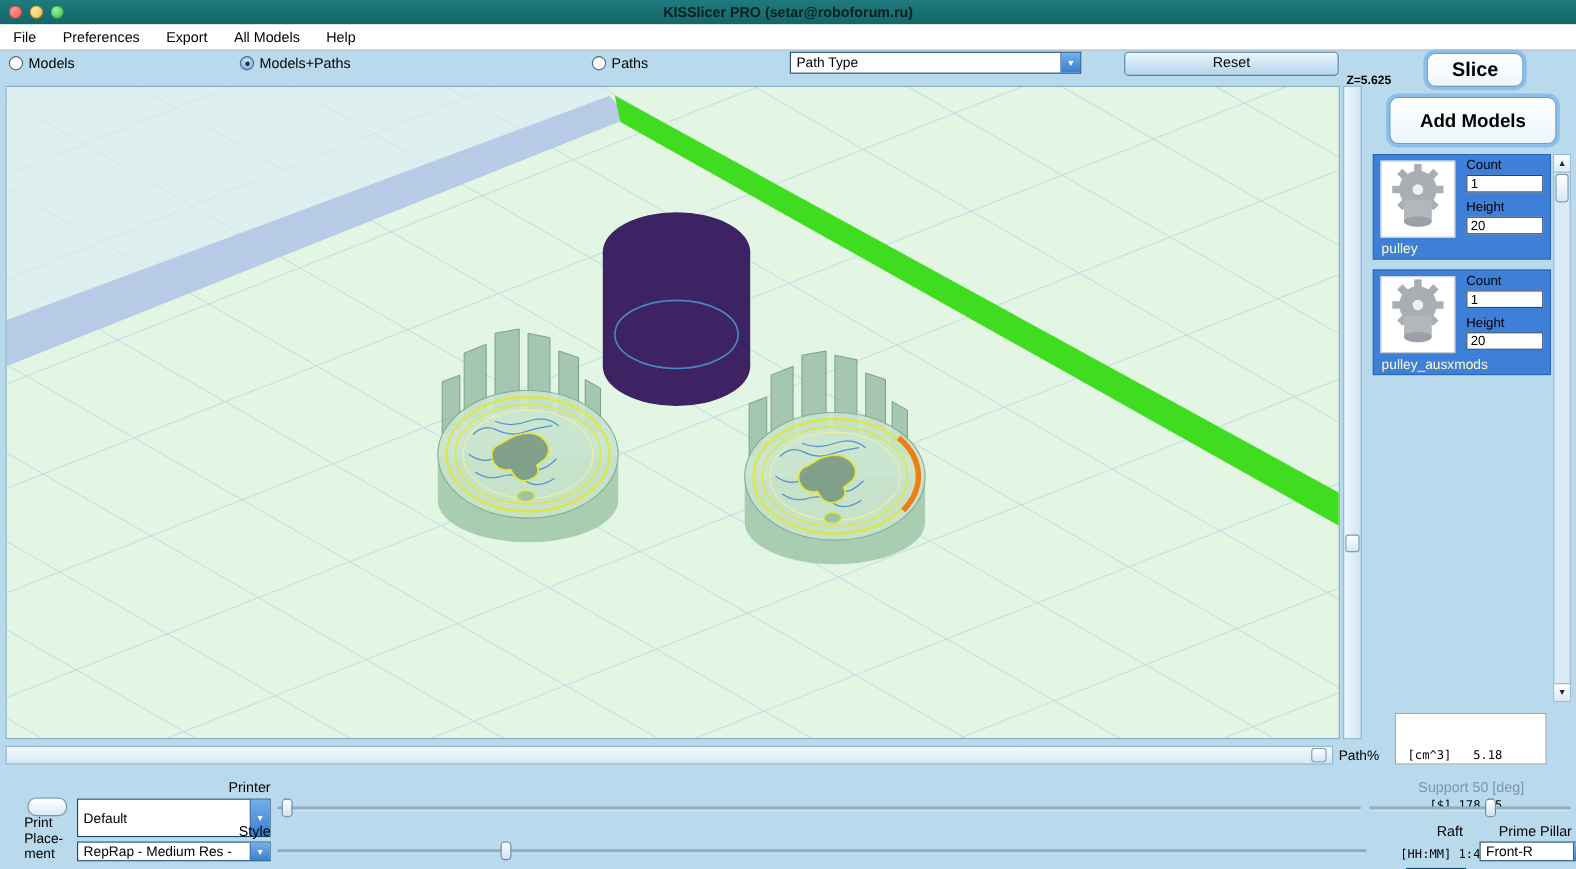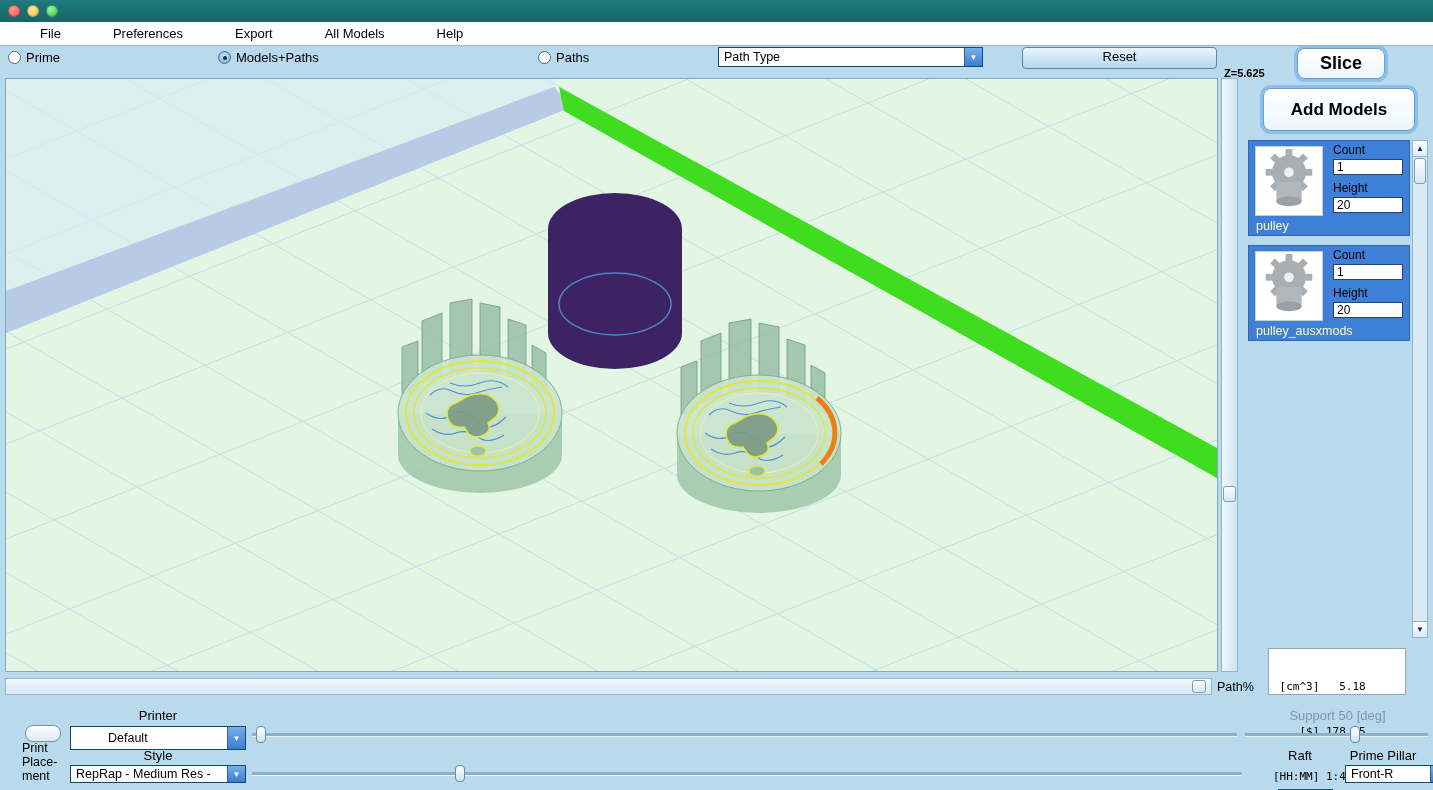--- a/index.html
+++ b/index.html
@@ -14,21 +14,21 @@
   .titlebar{left:0;top:0;width:1433px;height:22px;background:linear-gradient(#1f7a7e,#156668);border-bottom:1px solid #0d4a4c;}
   .traffic{left:8px;top:5px;display:flex;gap:7px;}
   .light{width:12px;height:12px;border-radius:50%;display:inline-block;border:1px solid rgba(0,0,0,.25);box-sizing:border-box;}
   .light.red{background:radial-gradient(circle at 35% 30%,#ff9a93,#fc5753);}
   .light.yellow{background:radial-gradient(circle at 35% 30%,#ffe9a8,#fdbc2f);}
   .light.green{background:radial-gradient(circle at 35% 30%,#9ff2a1,#33c748);}
   .title-text{left:0;top:3px;width:1433px;text-align:center;font-size:13px;color:#06201f;font-weight:bold;}
 
   
   .menubar{left:0;top:22px;width:1433px;height:23px;background:#ffffff;border-bottom:1px solid #9fb4c2;display:flex;align-items:center;}
-  .menu-item{font-size:13px;padding:0 12px;cursor:default;margin-left:28px;}
+  .menu-item{font-size:13px;padding:0 12px;cursor:default;}
 
   
   .radio-wrap{display:flex;align-items:center;gap:5px;font-size:13px;}
   .radio-circle{width:13px;height:13px;border-radius:50%;background:#fff;border:1px solid #4a6b80;box-sizing:border-box;display:inline-block;position:relative;}
   .radio-circle.sel{background:radial-gradient(circle at 50% 35%,#cfe6fa,#6fa6d8);}
   .radio-circle.sel::after{content:"";position:absolute;left:3.5px;top:3.5px;width:4px;height:4px;border-radius:50%;background:#10314a;}
   .combo{background:#fff;border:1px solid #0c4a6e;display:flex;align-items:center;box-sizing:border-box;}
   .combo .ct{flex:1;font-size:12.5px;padding:0 5px;white-space:nowrap;overflow:hidden;}
   .combo .ca{width:17px;align-self:stretch;background:linear-gradient(#76b0e8,#3a7cd0);color:#fff;font-size:8px;display:flex;align-items:center;justify-content:center;border-left:1px solid #2c5f9e;}
   .btn-reset{background:linear-gradient(#e9f5fd,#b4d6ec);border:1px solid #5e86a0;border-radius:4px;font-size:13px;text-align:center;line-height:18px;}
@@ -46,51 +46,52 @@
   .model-entry{width:162px;height:96px;background:#3e80d8;border:1px solid #2f67b8;box-sizing:border-box;}
   .thumb{left:6px;top:5px;width:68px;height:70px;background:#fff;border:1px solid #c7ced4;box-sizing:border-box;}
   .fld-label{font-size:12px;color:#000;}
   .fld{background:#fff;border:1px solid #24456e;font-size:12px;line-height:14px;padding:0 3px;box-sizing:border-box;width:70px;height:16px;}
   .mname{font-size:12.5px;color:#fef9c3;}
   .list-scroll{left:1412px;top:140px;width:16px;height:498px;background:#d9eaf5;border:1px solid #93b6cc;box-sizing:border-box;}
   .sb-btn{width:14px;height:15px;background:linear-gradient(#fff,#dcebf6);border-bottom:1px solid #93b6cc;font-size:8px;text-align:center;line-height:15px;color:#223;}
   .stats{left:1268px;top:648px;width:138px;height:47px;background:#fff;border:1px solid #8fa6b5;box-sizing:border-box;font-family:"DejaVu Sans Mono",monospace;font-size:11px;line-height:15px;white-space:pre;padding-left:4px;}
 
   
-  .blabel{font-size:13px;text-align:center;}
+  .blabel{font-size:13px;text-align:right;}
   .caption{font-size:13px;text-align:center;white-space:pre;}
   .gray{color:#7e97a8;}
   .slider{height:18px;position:absolute;}
   .slider .groove{position:absolute;left:0;right:0;top:7px;height:3px;background:#8fb0c4;border-bottom:1px solid #eaf4fa;}
   .slider .knob{position:absolute;top:0;width:10px;height:17px;background:linear-gradient(#ffffff,#cfe2f0);border:1px solid #6a8ba0;border-radius:4px;box-sizing:border-box;}
   .pill{background:linear-gradient(#ffffff,#dceaf4);border:1px solid #7d93a4;border-radius:8px;}
   .pp-text{font-size:12.5px;}
 </style>
 </head>
 <body>
 
 <div class="abs titlebar">
   <div class="abs traffic">
     <span class="light red"></span>
     <span class="light yellow"></span>
     <span class="light green"></span>
   </div>
+  <div class="abs title-text">KISSlicer PRO (setar@roboforum.ru)</div>
 </div>
 
 <div class="abs menubar">
   <span class="menu-item">File</span>
   <span class="menu-item">Preferences</span>
   <span class="menu-item">Export</span>
   <span class="menu-item">All Models</span>
   <span class="menu-item">Help</span>
 </div>
 
 <div class="abs radio-wrap" style="left:8px;top:50px;">
   <span class="radio-circle"></span>
-  <span>Prime</span>
+  <span>Models</span>
 </div>
 <div class="abs radio-wrap" style="left:218px;top:50px;">
   <span class="radio-circle sel"></span>
   <span>Models+Paths</span>
 </div>
 <div class="abs radio-wrap" style="left:538px;top:50px;">
   <span class="radio-circle"></span>
   <span>Paths</span>
 </div>
 
@@ -266,21 +267,21 @@
   <div>[HH:MM] 1:42.8</div>
 </div>
 
 <div class="abs" style="left:0;top:700px;width:1433px;height:90px;">
 
   <div class="abs blabel" style="left:70px;top:8px;width:176px;">Printer</div>
   <div class="abs caption gray" style="left:1245px;top:8px;width:185px;">Support 50 [deg]</div>
 
   <div class="abs pill" style="left:25px;top:25px;width:34px;height:15px;"></div>
 
-  <div class="abs combo" style="left:70px;top:26px;width:176px;height:24px;padding-left:32px;">
+  <div class="abs combo" style="left:70px;top:26px;width:176px;height:35px;">
     <span class="ct">Default</span>
     <span class="ca">▼</span>
   </div>
 
   <div class="slider" style="left:252px;top:26px;width:985px;">
     <div class="groove"></div>
     <div class="knob" style="left:4px;"></div>
   </div>
 
   <div class="slider" style="left:1245px;top:26px;width:183px;">

